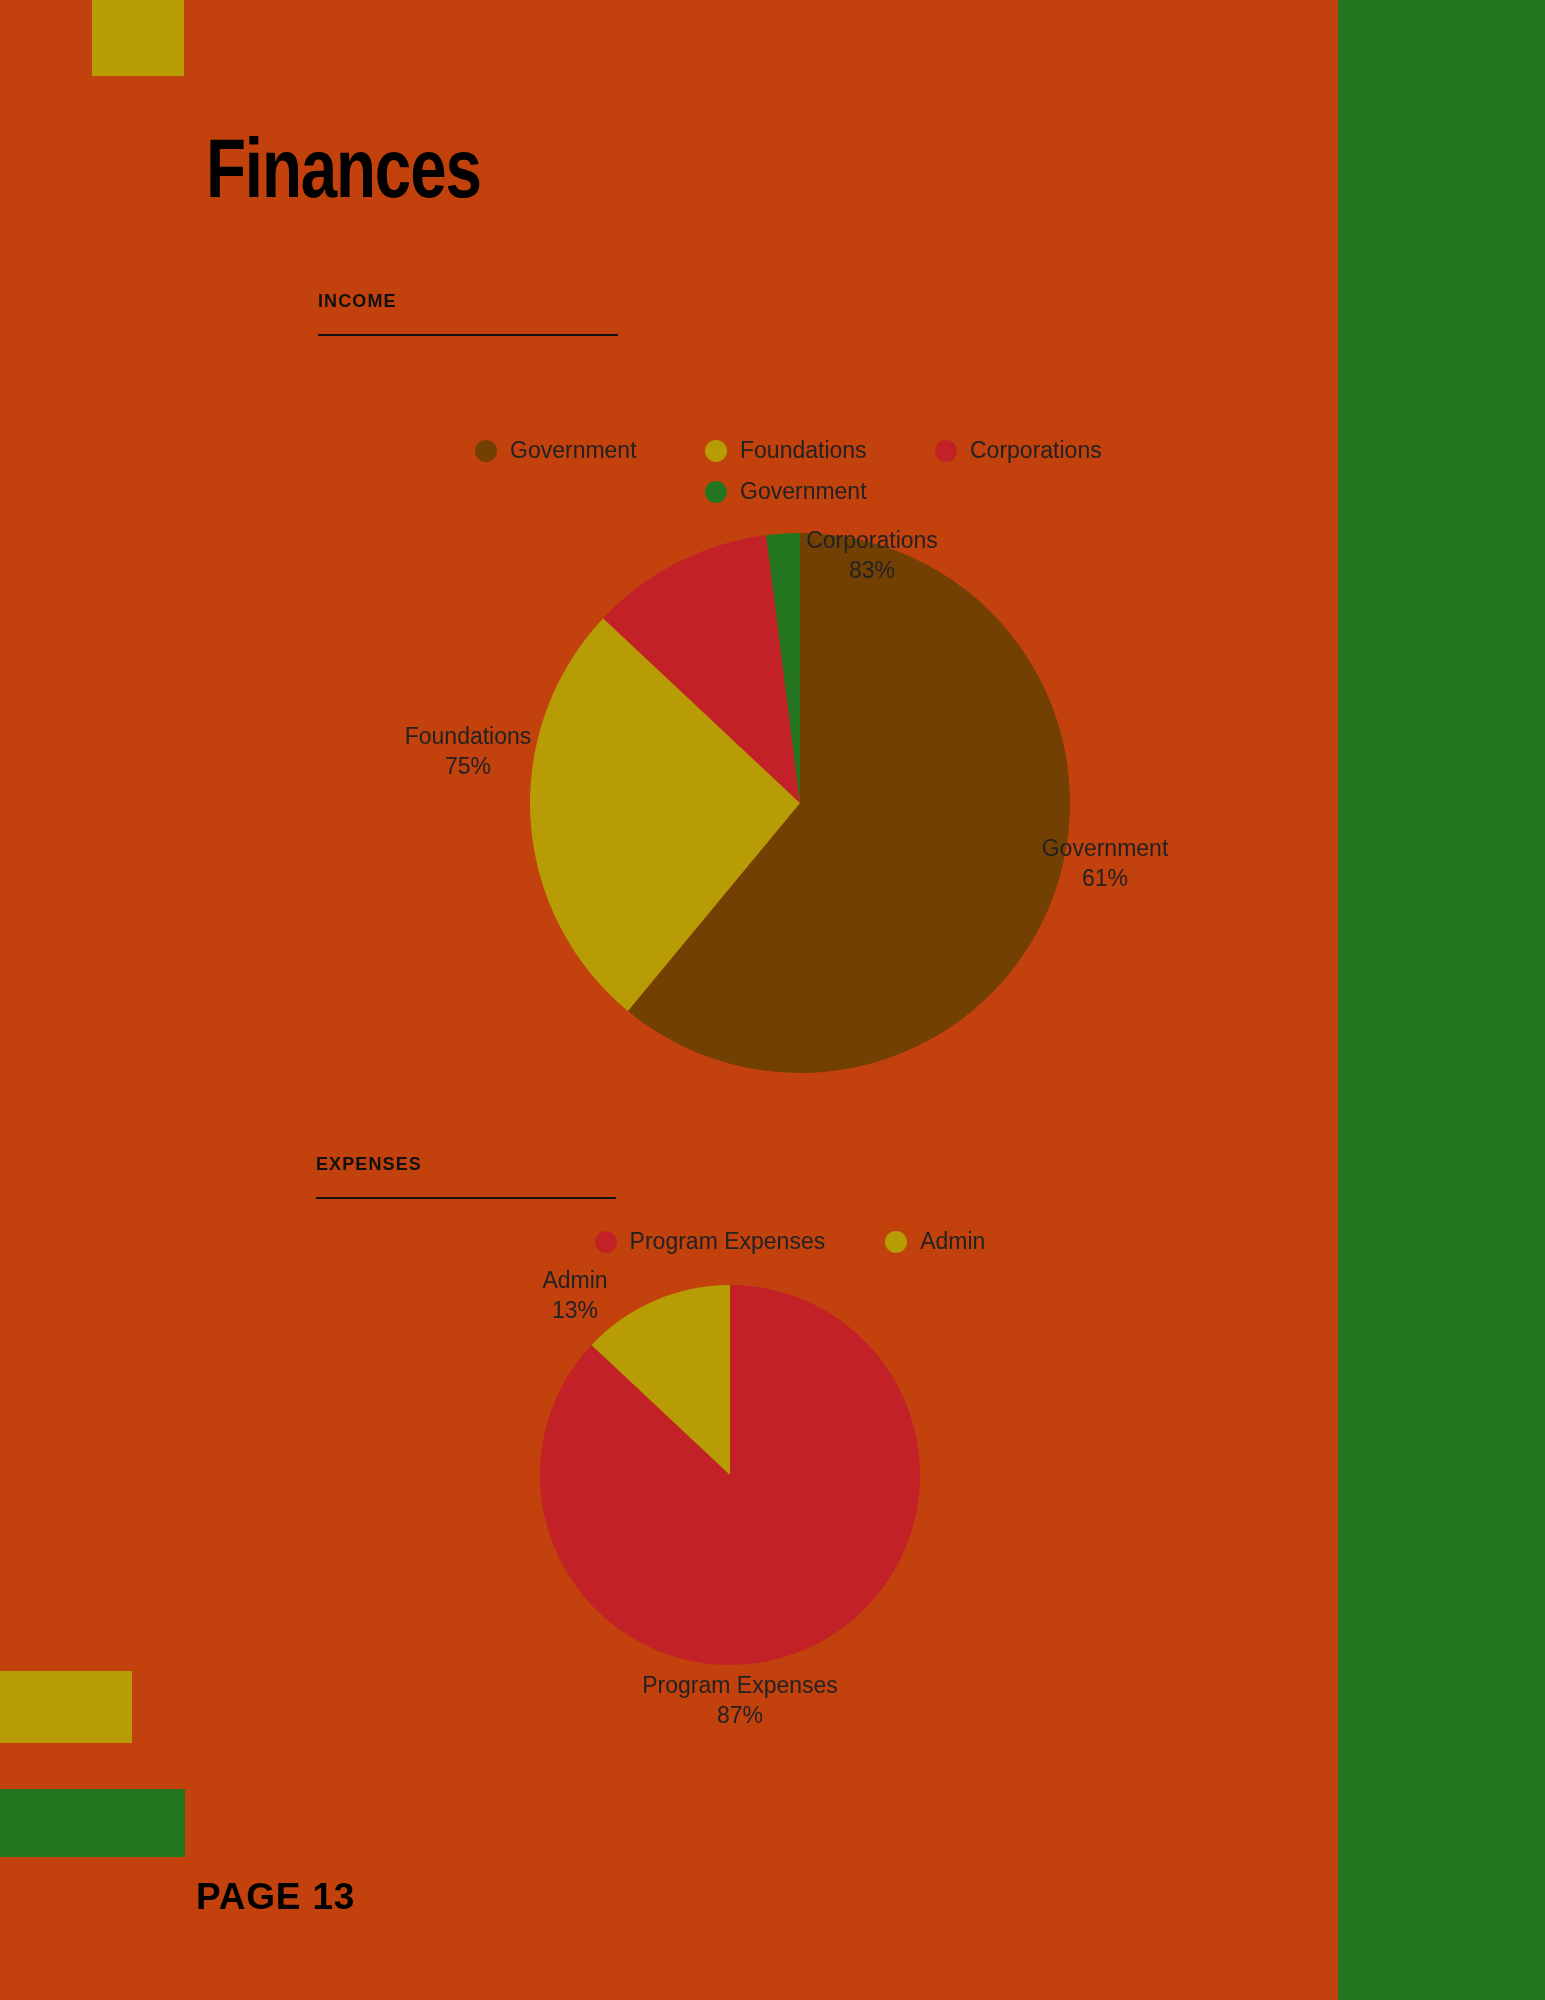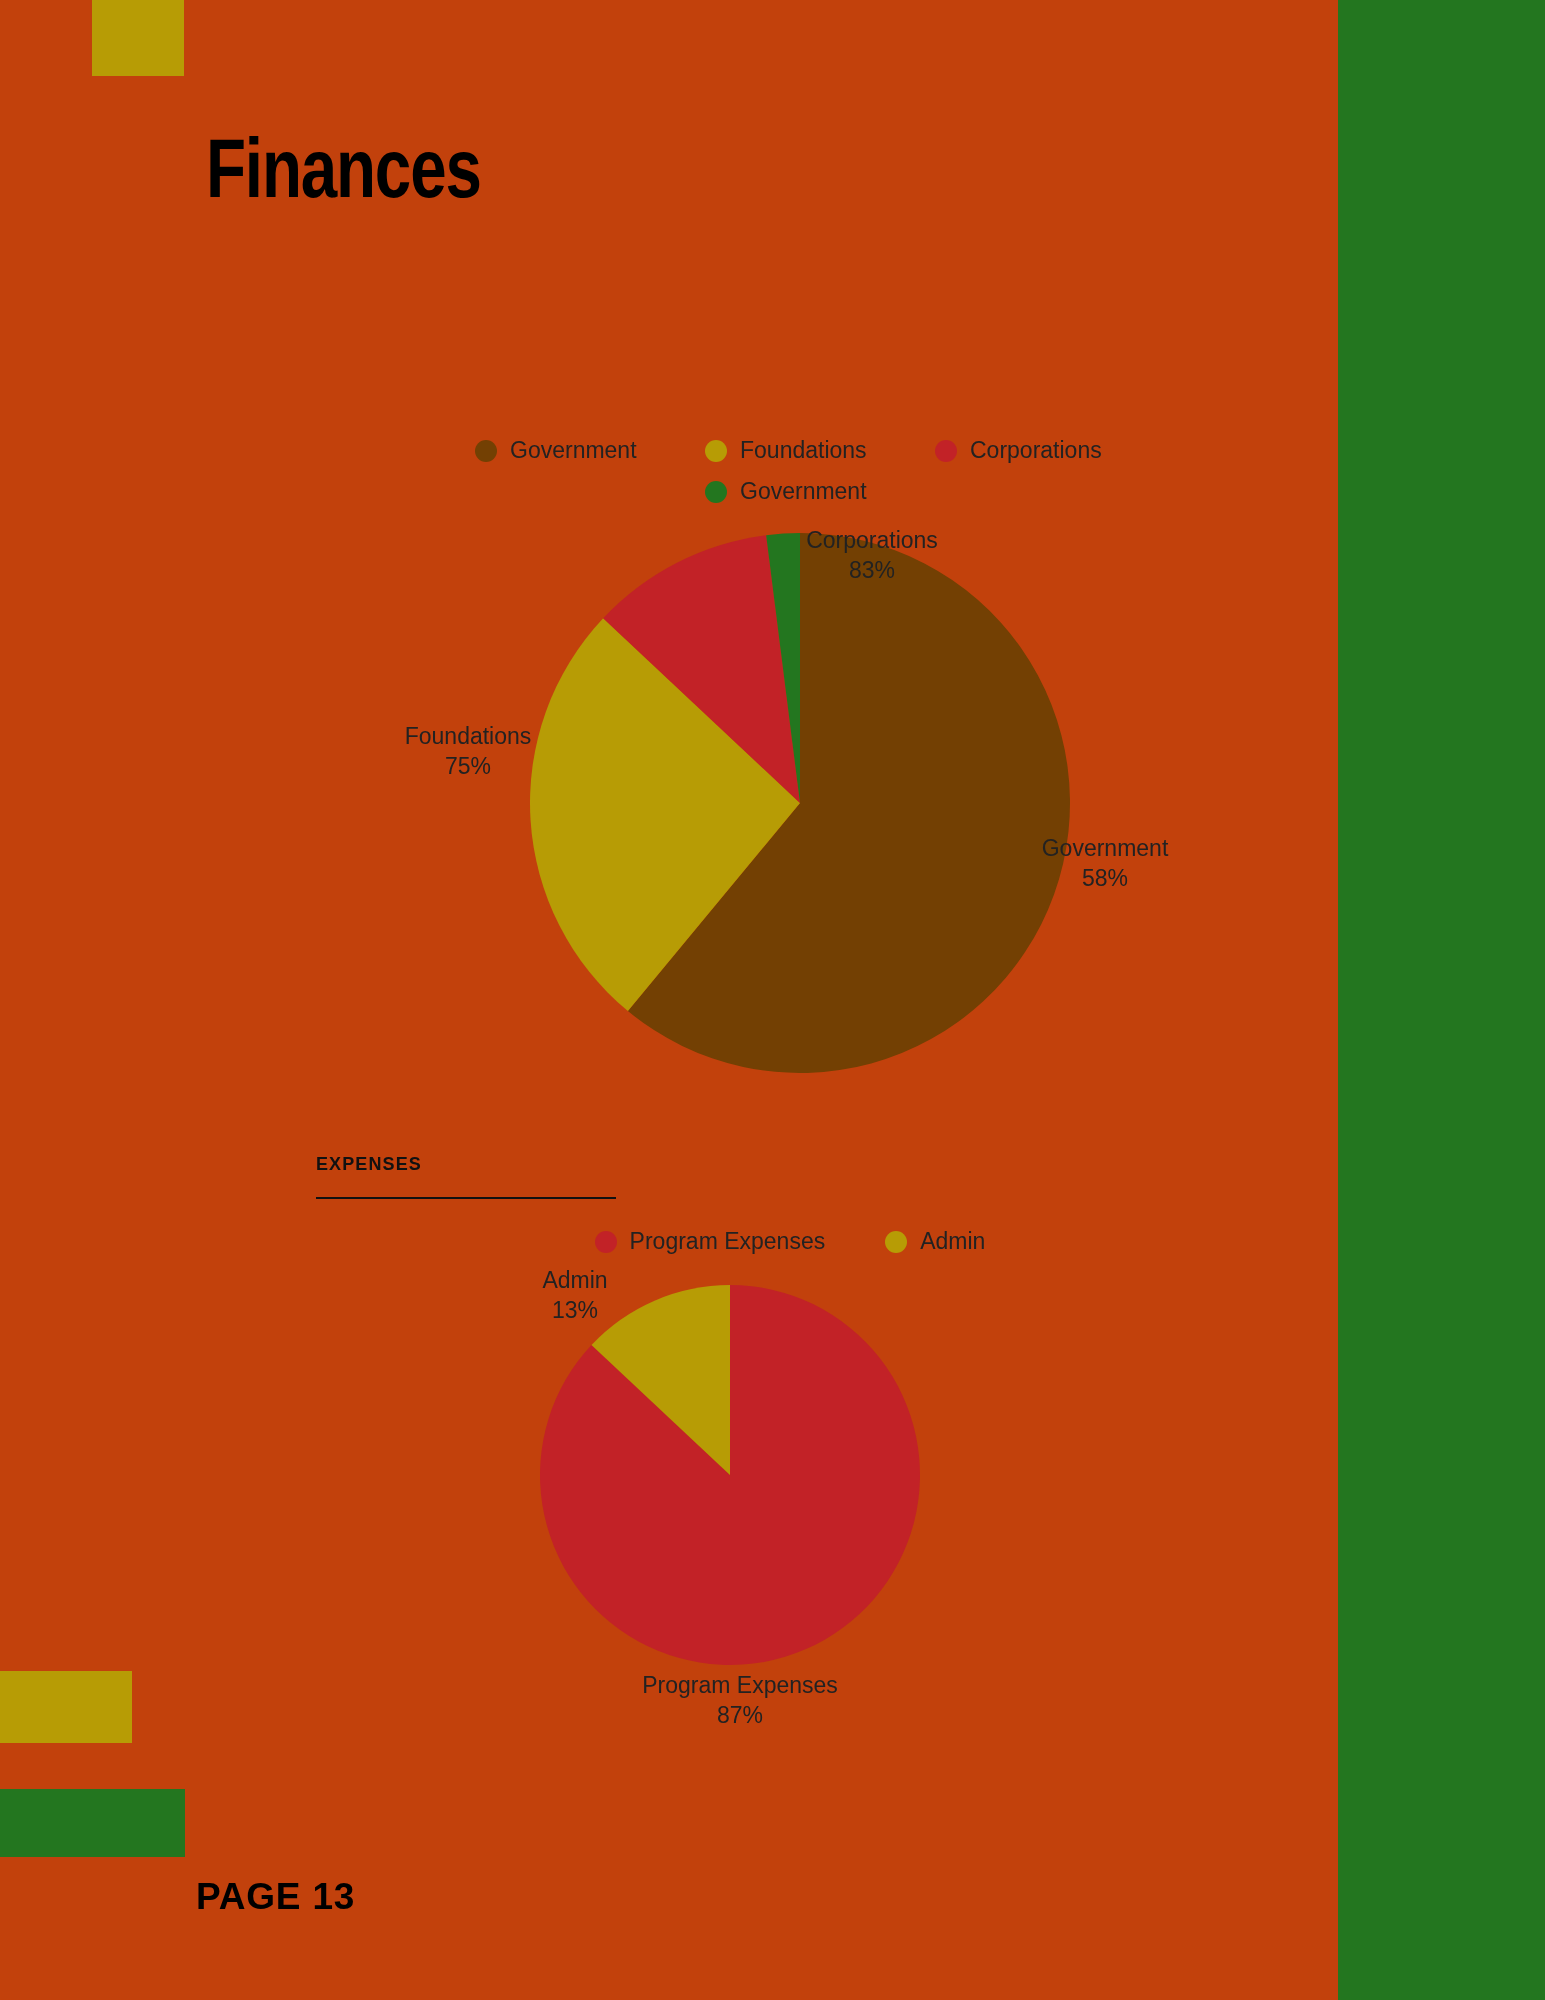--- a/index.html
+++ b/index.html
@@ -167,20 +167,24 @@
 
 <div id="page">
 
   <div class="deco" id="deco-top-yellow"></div>
   <div class="deco" id="deco-bottom-yellow"></div>
   <div class="deco" id="deco-bottom-green"></div>
   <div class="deco" id="deco-right-bar"></div>
 
   <div id="page-title">Finances</div>
 
+  <div class="section-header" id="section-income">
+    <div class="sh-label">INCOME</div>
+    <div class="sh-rule"></div>
+  </div>
 
   <div class="chart-block" id="chart-income">
 
     <div class="legend">
       <div class="legend-item">
         <span class="legend-swatch" style="background:#734003"></span>
         <span class="legend-label">Government</span>
       </div>
       <div class="legend-item">
         <span class="legend-swatch" style="background:#b79c05"></span>
@@ -207,21 +211,21 @@
       <div class="pie-label" id="label-corporations">
         <span>Corporations</span>
         <span class="pl-pct">83%</span>
       </div>
       <div class="pie-label" id="label-foundations">
         <span>Foundations</span>
         <span class="pl-pct">75%</span>
       </div>
       <div class="pie-label" id="label-government">
         <span>Government</span>
-        <span class="pl-pct">58%</span>
+        <span class="pl-pct">61%</span>
       </div>
     </div>
   </div>
 
   <div class="section-header" id="section-expenses">
     <div class="sh-label">EXPENSES</div>
     <div class="sh-rule"></div>
   </div>
 
   <div class="chart-block" id="chart-expenses">

